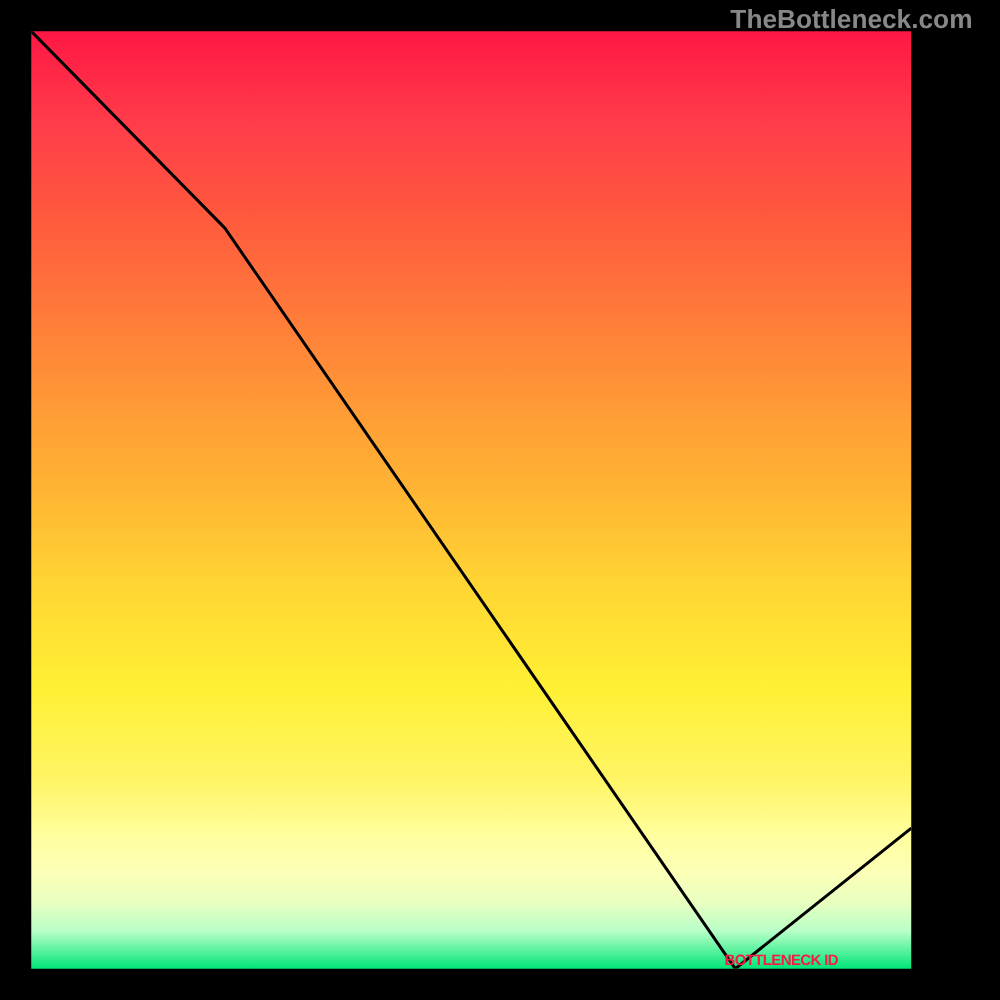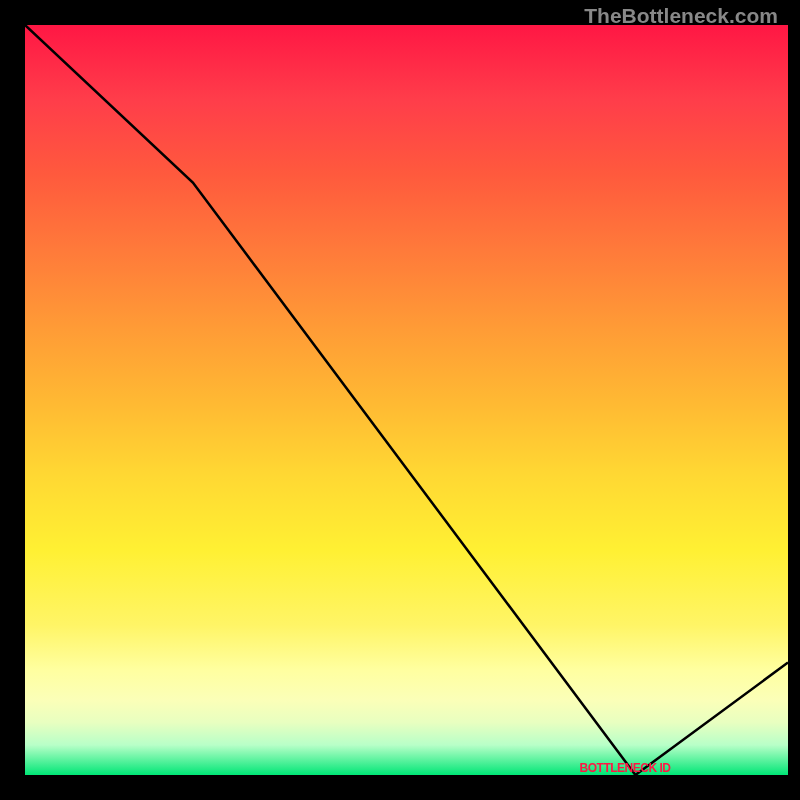--- a/index.html
+++ b/index.html
@@ -17,21 +17,21 @@
     color: #888;
     font-size: 21px;
     font-weight: bold;
     z-index: 10;
     margin-left: 28px;
   }
   .plot-area {
     position: absolute;
     left: 25px;
     top: 25px;
-    width: 763px;
+    width: 704px;
     height: 750px;
     background: linear-gradient(to bottom,
       #ff1744 0%,
       #ff3d4a 10%,
       #ff5a3d 20%,
       #ff7a3a 30%,
       #ff9a36 40%,
       #ffb833 50%,
       #ffd833 60%,
       #fff033 70%,

